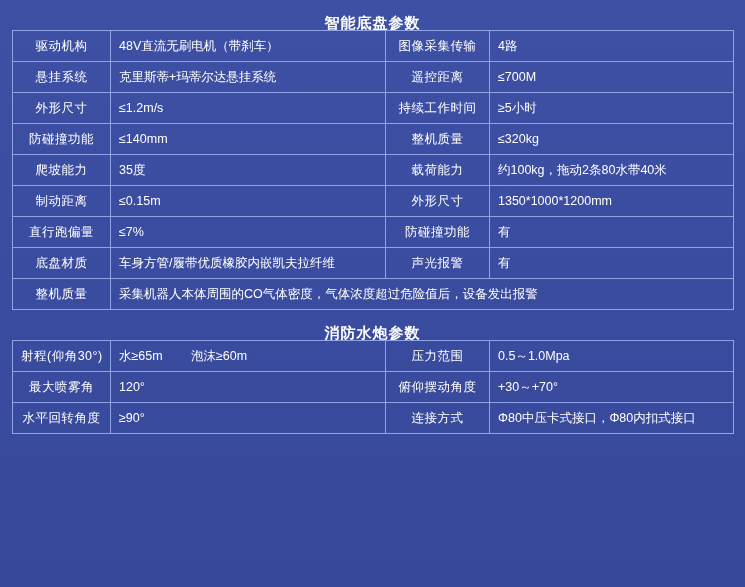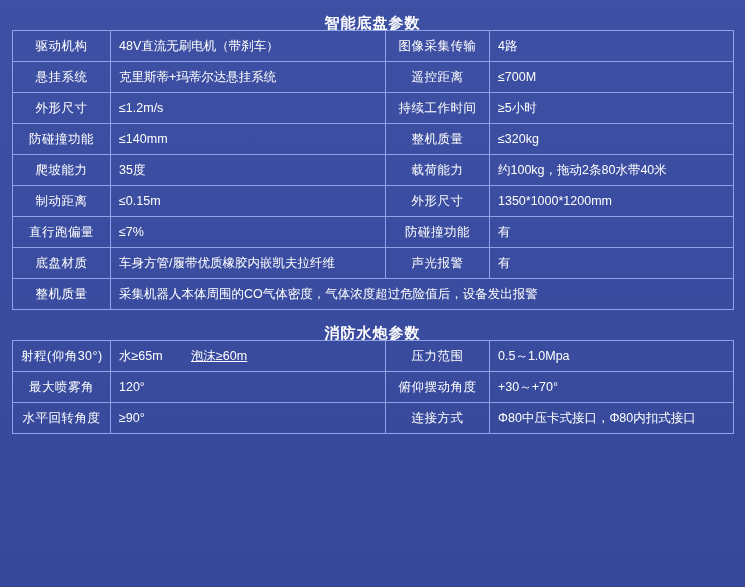--- a/index.html
+++ b/index.html
@@ -64,21 +64,21 @@
   
   .t-cannon col.c1 { width: 98px; }
   .t-cannon col.c2 { width: 275px; }
   .t-cannon col.c3 { width: 104px; }
   .t-cannon col.c4 { width: 244px; }
   .sub-grid {
     display: flex;
     align-items: center;
   }
   .sub-grid .s1 { flex: 0 0 72px; }
-  .sub-grid .s2 { flex: 1 1 auto; text-decoration: underline; }
+  .sub-grid .s2 { flex: 1 1 auto; }
 </style>
 </head>
 <body>
 
 <div class="sheet">
 
   <div class="section-title">智能底盘参数</div>
 
   <table class="t-chassis">
     <colgroup>

